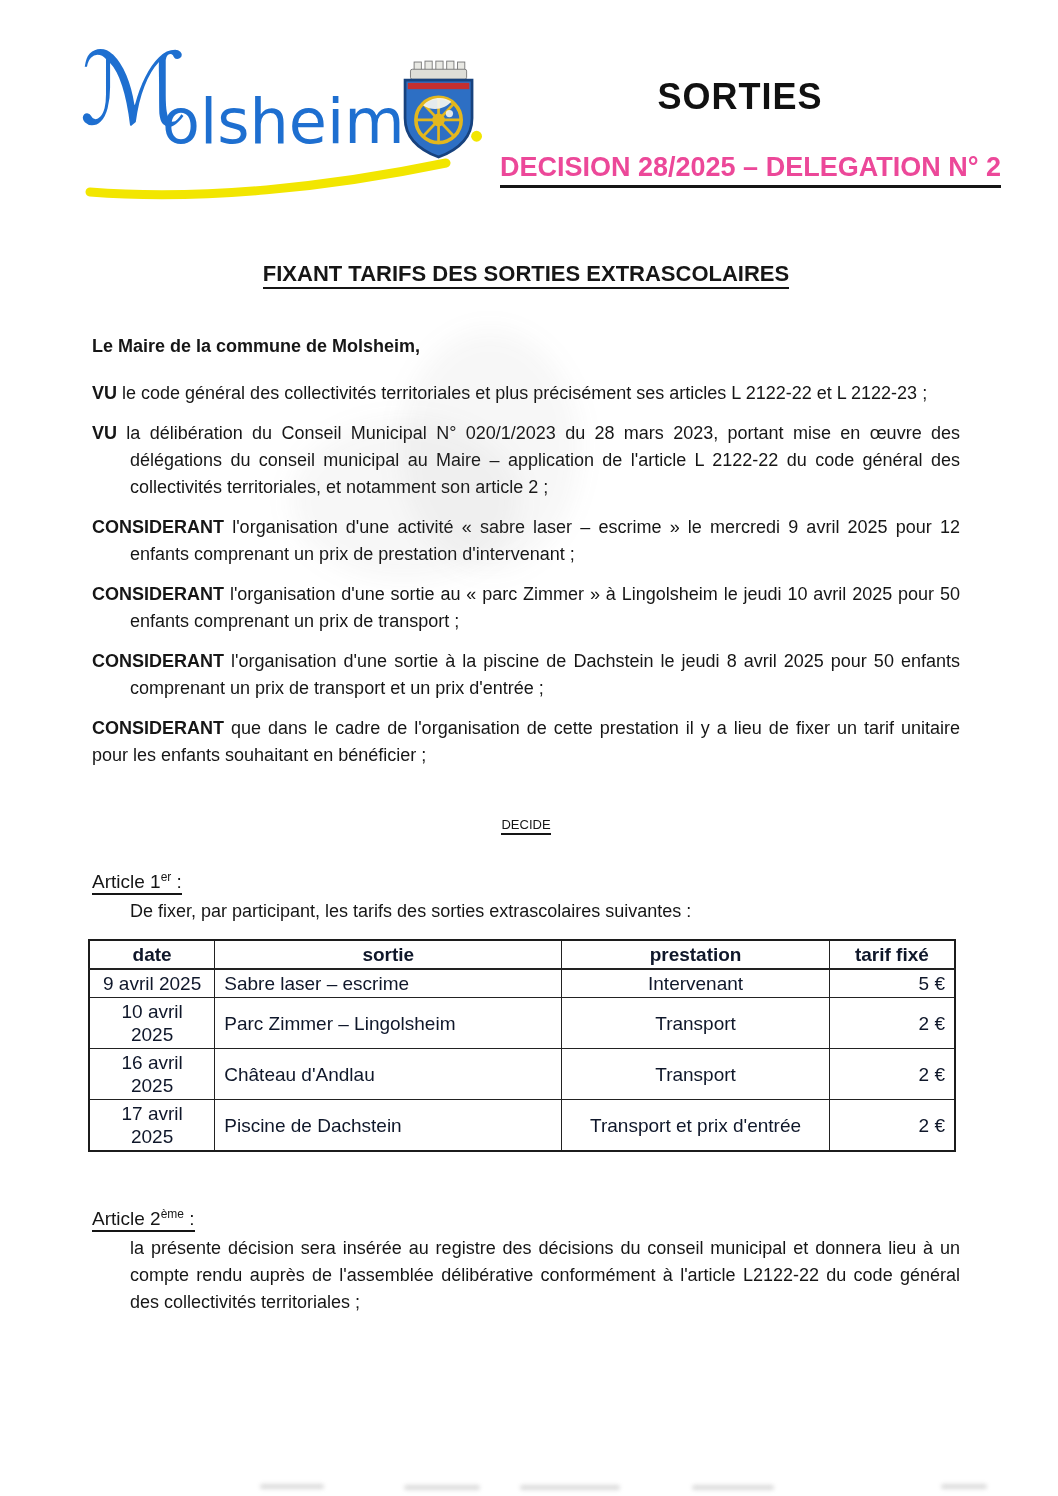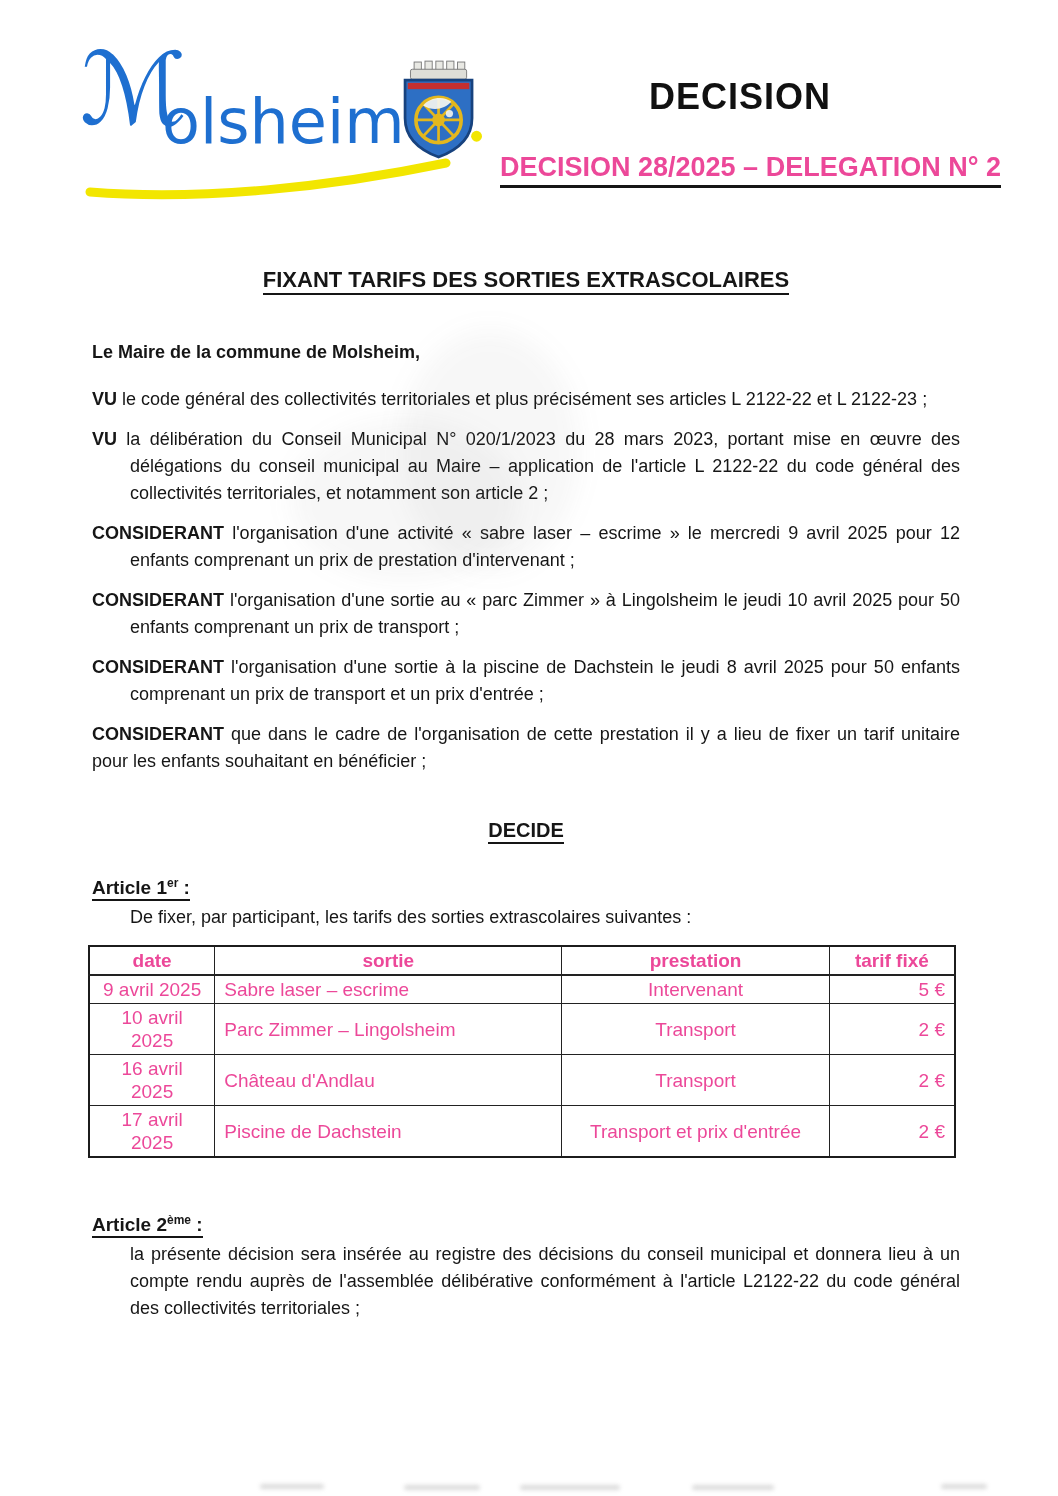--- a/index.html
+++ b/index.html
@@ -20,35 +20,35 @@
   .crest{position:absolute;left:316px;top:2px;}
   .swoosh{position:absolute;left:2px;top:96px;}
   .title-block{position:absolute;left:500px;top:76px;width:480px;text-align:center;}
   .doc-title{font-size:36px;font-weight:bold;letter-spacing:1px;color:#111;}
   .doc-subtitle-wrap{margin-top:34px;}
   .doc-subtitle{
     display:inline-block;font-size:27px;font-weight:bold;color:#ec4899;
     border-bottom:3px solid #151515;padding-bottom:2px;white-space:nowrap;
   }
   
-  .content{position:absolute;left:92px;top:266px;width:868px;font-size:18px;line-height:27px;}
+  .content{position:absolute;left:92px;top:260px;width:868px;font-size:18px;line-height:27px;}
   .fixant{text-align:center;margin:0 0 46px 0;font-size:22px;font-weight:bold;}
   .u{border-bottom:2.5px solid #151515;padding-bottom:1px;}
   .intro{font-weight:bold;margin:0 0 20px 0;}
   .recital{margin:0 0 13px 0;padding-left:38px;text-indent:-38px;text-align:justify;}
   .recital.flush{padding-left:0;text-indent:0;}
   .recital b{font-weight:bold;}
-  .decide{text-align:center;margin:42px 0 26px 0;font-size:20px;font-weight:bold;}
-  .article-h{font-size:19px;font-weight:bold;margin:0 0 3px 0;}
+  .decide{text-align:center;margin:42px 0 26px 0;font-size:13px;font-weight:normal;}
+  .article-h{font-size:19px;font-weight:normal;margin:0 0 3px 0;}
   .article-h sup{font-size:12px;}
   .article-body{padding-left:38px;margin:0 0 10px 0;text-align:justify;}
   
   table.tarifs{
     border-collapse:collapse;margin:14px 0 0 -4px;width:868px;
-    font-size:19px;line-height:23px;color:#ec4899;
+    font-size:19px;line-height:23px;color:#0f172a;
   }
   table.tarifs th,table.tarifs td{border:1.5px solid #222;padding:2px 9px;}
   table.tarifs th{font-weight:bold;text-align:center;border-bottom:2px solid #222;}
   table.tarifs{border:2.5px solid #1c1c1c;}
   td.c-date{text-align:center;}
   td.c-sortie{text-align:left;}
   td.c-prest{text-align:center;}
   td.c-tarif{text-align:right;}
   .article2-wrap{margin-top:48px;}
   
@@ -86,21 +86,21 @@
       <circle cx="47" cy="66" r="7" fill="#e3b71e"></circle>
 
       <path d="M30,50 C37,41 53,39 61,46 C54,54 41,57 30,50 Z" fill="#f5f5f0" opacity="0.92"></path>
       <circle cx="59" cy="59" r="4" fill="#f5f5f0" opacity="0.9"></circle>
 
       <circle cx="89" cy="84" r="6" fill="#f2e600"></circle>
     </svg>
   </div>
 
   <div class="title-block">
-    <div class="doc-title">DECISION</div>
+    <div class="doc-title">SORTIES</div>
     <div class="doc-subtitle-wrap">
       <span class="doc-subtitle">DECISION 28/2025 – DELEGATION N° 2</span>
     </div>
   </div>
 
   <div class="content">
 
     <div class="fixant">
       <span class="u">FIXANT TARIFS DES SORTIES EXTRASCOLAIRES</span>
     </div>

